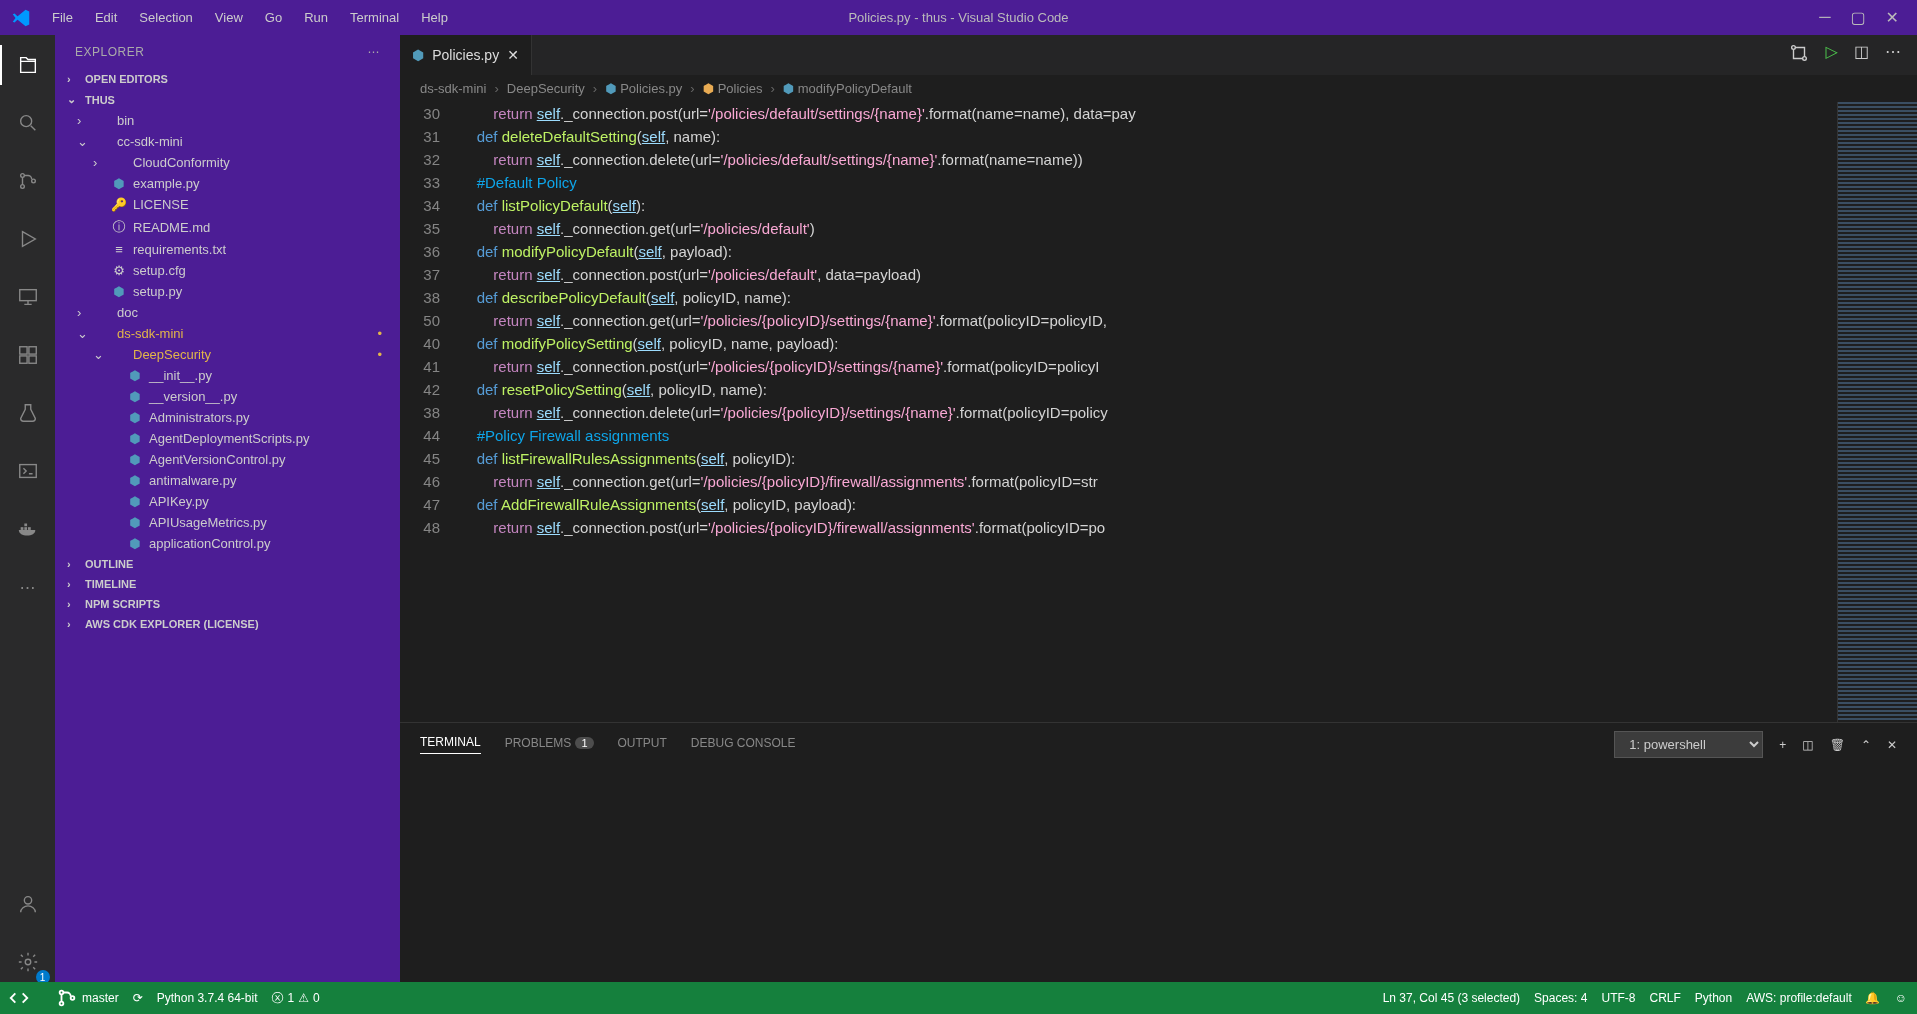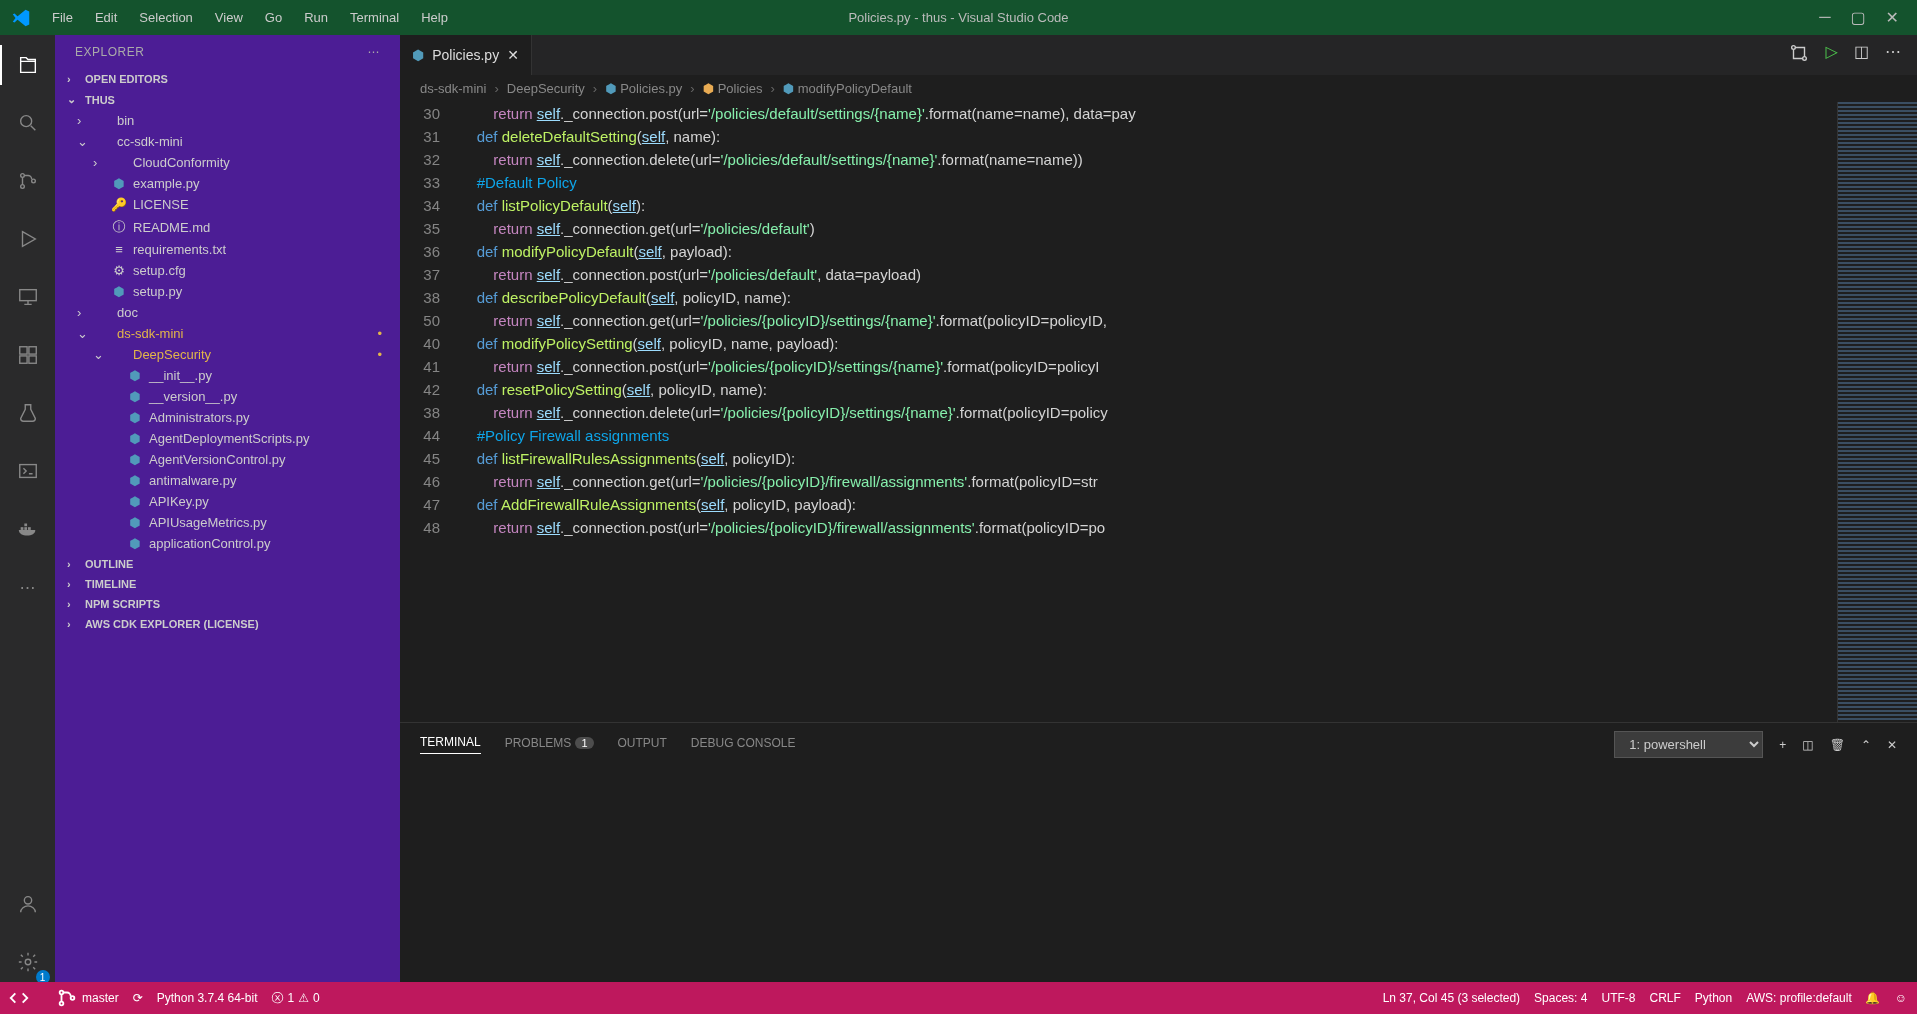--- a/index.html
+++ b/index.html
@@ -1,17 +1,17 @@
 <!DOCTYPE html>
 <html><head>
 <meta charset="utf-8">
 <style>
 * { margin: 0; padding: 0; box-sizing: border-box; font-family: "Segoe UI", sans-serif; }
 body { background: #1e1e1e; color: #ccc; width: 1917px; height: 1014px; overflow: hidden; display: flex; flex-direction: column; }
-.titlebar { background: #14532d; height: 35px; display: flex; align-items: center; padding: 0 8px; position: relative; }
+.titlebar { background: #4c1d95; height: 35px; display: flex; align-items: center; padding: 0 8px; position: relative; }
 .titlebar-icon { width: 26px; height: 26px; margin-right: 8px; display: flex; align-items: center; justify-content: center; }
 .menu { display: flex; gap: 2px; }
 .menu-item { padding: 6px 10px; cursor: pointer; color: #ccc; font-size: 13px; }
 .title-center { position: absolute; left: 50%; transform: translateX(-50%); font-size: 13px; color: #bbb; }
 .win-controls { margin-left: auto; display: flex; gap: 20px; padding-right: 10px; color: #bbb; }
 .main { flex: 1; display: flex; overflow: hidden; }
 .activitybar { width: 55px; background: #2a2a2b; display: flex; flex-direction: column; align-items: center; padding-top: 10px; gap: 18px; }
 .activitybar .item { width: 40px; height: 40px; display: flex; align-items: center; justify-content: center; color: #888; cursor: pointer; position: relative; }
 .activitybar .item.active { color: #fff; }
 .activitybar .item.active::before { content: ""; position: absolute; left: -8px; top: 0; bottom: 0; width: 2px; background: #fff; }
@@ -28,29 +28,29 @@
 .editor { flex: 1; display: flex; flex-direction: column; background: #1e1e1e; }
 .tabs { background: #252526; display: flex; align-items: center; height: 40px; }
 .tab { display: flex; align-items: center; padding: 0 12px; height: 100%; background: #1e1e1e; gap: 8px; font-size: 14px; color: #ddd; border-right: 1px solid #333; }
 .tab-actions { margin-left: auto; display: flex; gap: 16px; padding-right: 16px; color: #ccc; }
 .breadcrumbs { padding: 6px 20px; font-size: 13px; color: #888; display: flex; align-items: center; gap: 8px; flex-wrap: wrap; }
 .breadcrumbs .sep { color: #666; }
 .code-area { flex: 1; display: flex; overflow: hidden; position: relative; font-family: Consolas, monospace; font-size: 15px; line-height: 23px; }
 .gutter { width: 60px; text-align: right; color: #858585; padding-right: 20px; }
 .code { flex: 1; white-space: pre; color: #d4d4d4; overflow: hidden; }
 .minimap { width: 80px; background: #1e1e1e; border-left: 1px solid #333; background-image: repeating-linear-gradient(to bottom, rgba(100,150,200,0.4) 0, rgba(100,150,200,0.4) 2px, transparent 2px, transparent 4px); }
-.kw { color: #c586c0; } .fn { color: #bef264; } .var { color: #9cdcfe; text-decoration: underline; } .str { color: #86efac; } .cmt { color: #0ea5e9; } .def { color: #569cd6; }
+.kw { color: #c586c0; } .fn { color: #bef264; } .var { color: #9cdcfe; text-decoration: underline; } .str { color: #f9a8d4; } .cmt { color: #0ea5e9; } .def { color: #569cd6; }
 .panel { height: 260px; background: #1e1e1e; border-top: 1px solid #333; display: flex; flex-direction: column; }
 .panel-tabs { display: flex; align-items: center; padding: 8px 20px; gap: 24px; font-size: 12px; color: #888; }
 .panel-tab { cursor: pointer; padding-bottom: 4px; }
 .panel-tab.active { color: #fff; border-bottom: 1px solid #fff; }
 .panel-tab .badge { background: #4d4d4d; border-radius: 10px; padding: 0 6px; margin-left: 4px; color: #fff; font-size: 11px; }
 .panel-right { margin-left: auto; display: flex; align-items: center; gap: 16px; color: #ccc; }
 .panel-right select { background: #3c3c3c; border: 1px solid #555; color: #ccc; padding: 4px 40px 4px 10px; font-size: 13px; }
-.statusbar { height: 23px; background: #be185d; display: flex; align-items: center; font-size: 12px; color: #fff; padding: 16px 10px; gap: 14px; }
+.statusbar { height: 23px; background: #15803d; display: flex; align-items: center; font-size: 12px; color: #fff; padding: 16px 10px; gap: 14px; }
 .statusbar .sb-item { display: flex; align-items: center; gap: 4px; cursor: pointer; }
 .statusbar .right { margin-left: auto; display: flex; gap: 14px; }
 .statusbar .remote { background: #16825d; padding: 0 8px; height: 100%; display: flex; align-items: center; margin-left: -10px; margin-right: 4px; }
 svg { width: 22px; height: 22px; }
 .badge-circle { position: absolute; bottom: -2px; right: -2px; background: #007acc; color: #fff; border-radius: 50%; width: 14px; height: 14px; font-size: 10px; display: flex; align-items: center; justify-content: center; }
 </style>
 </head>
 <body>
 
 <div class="titlebar">

